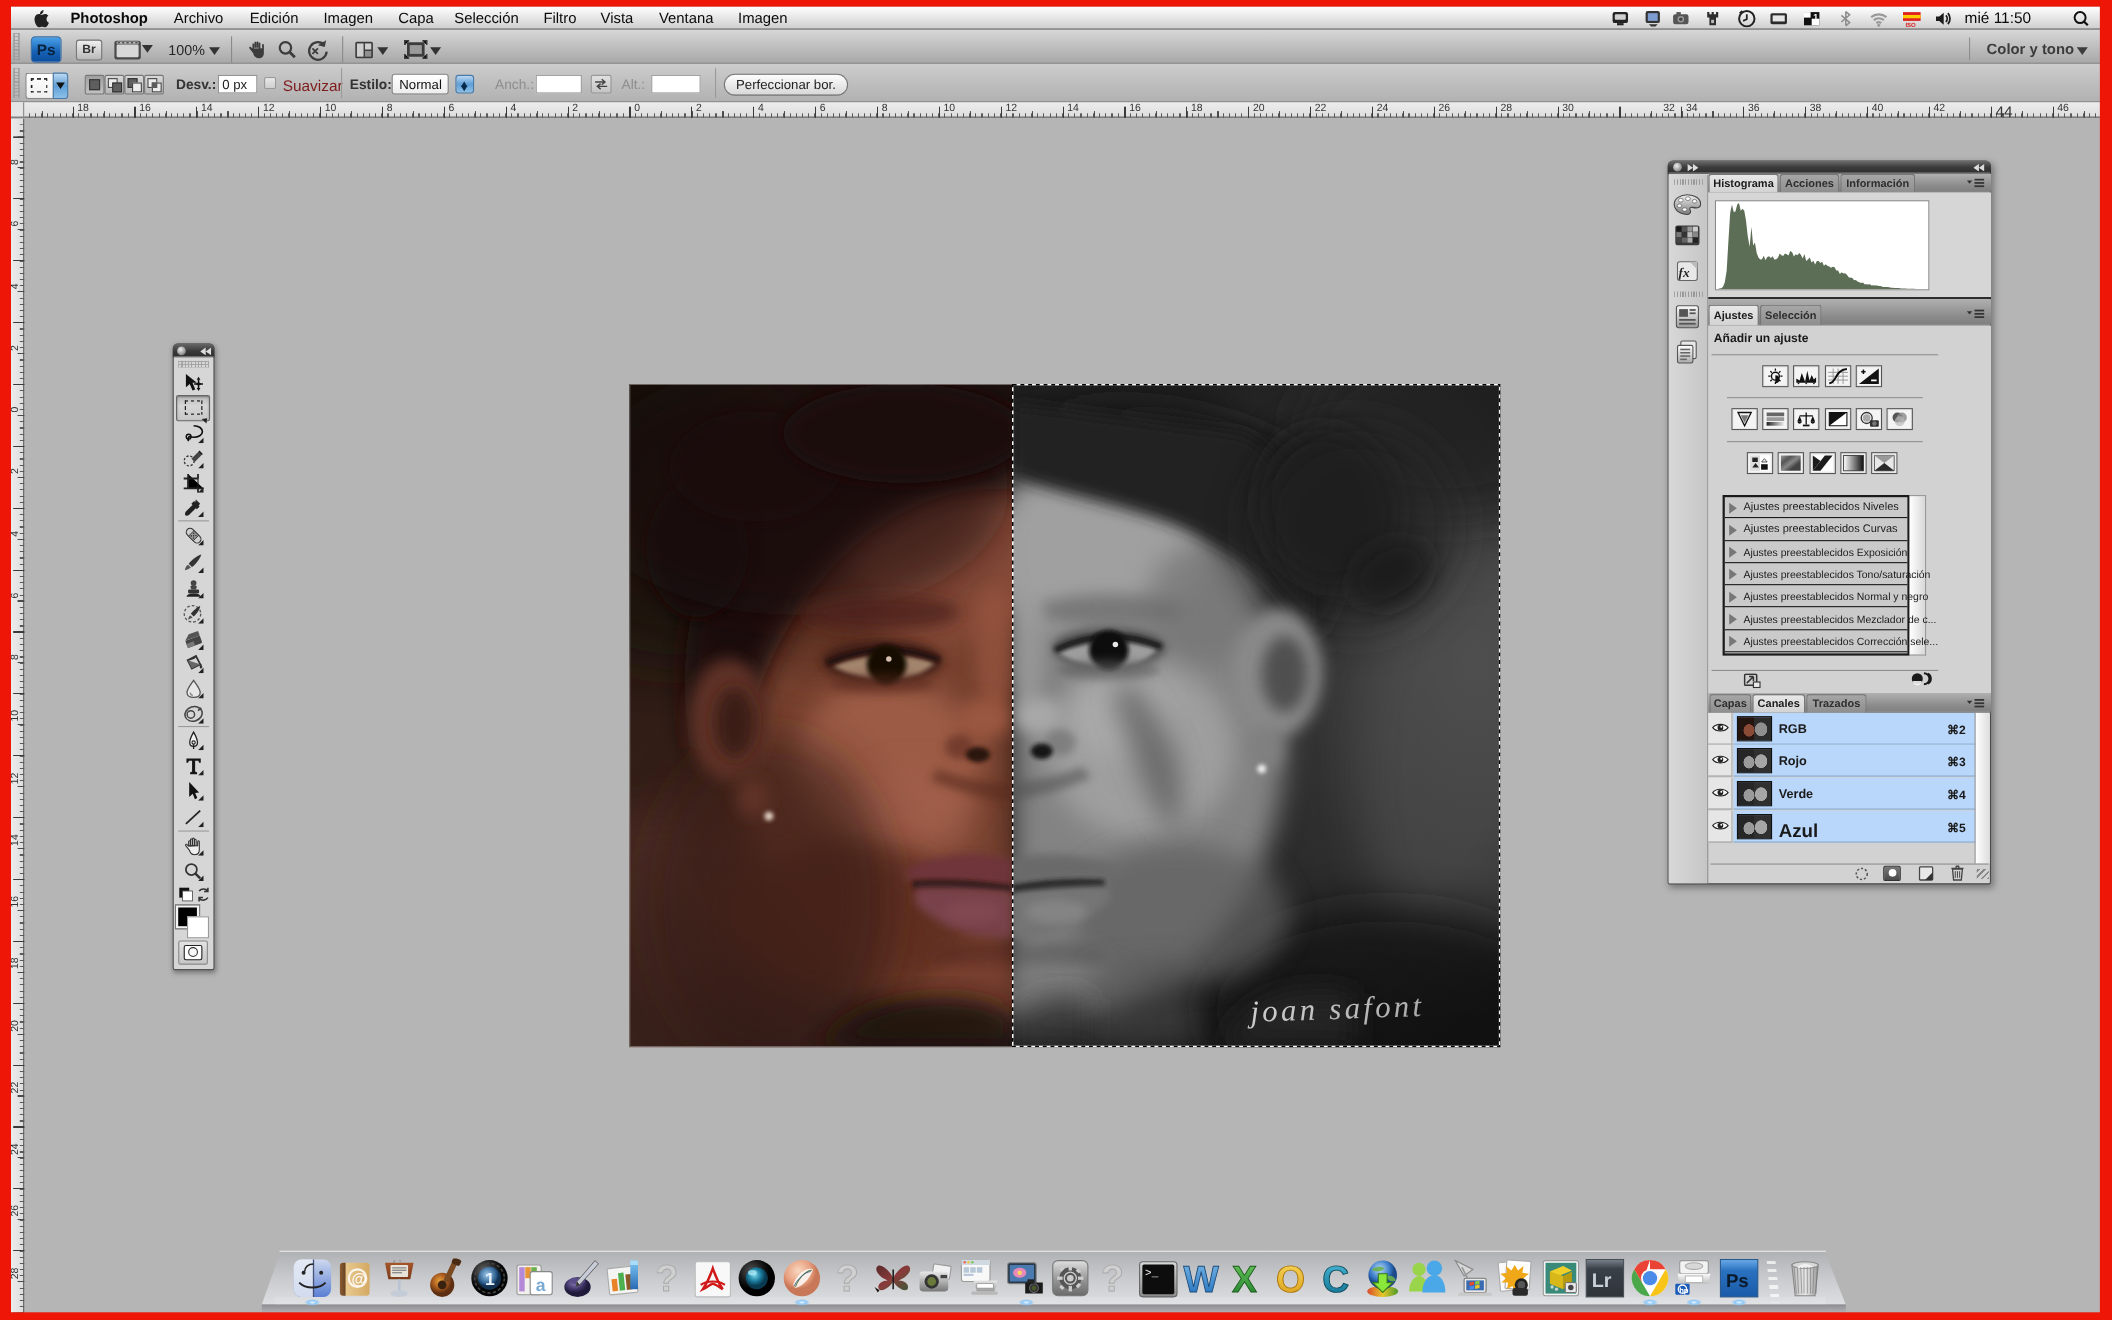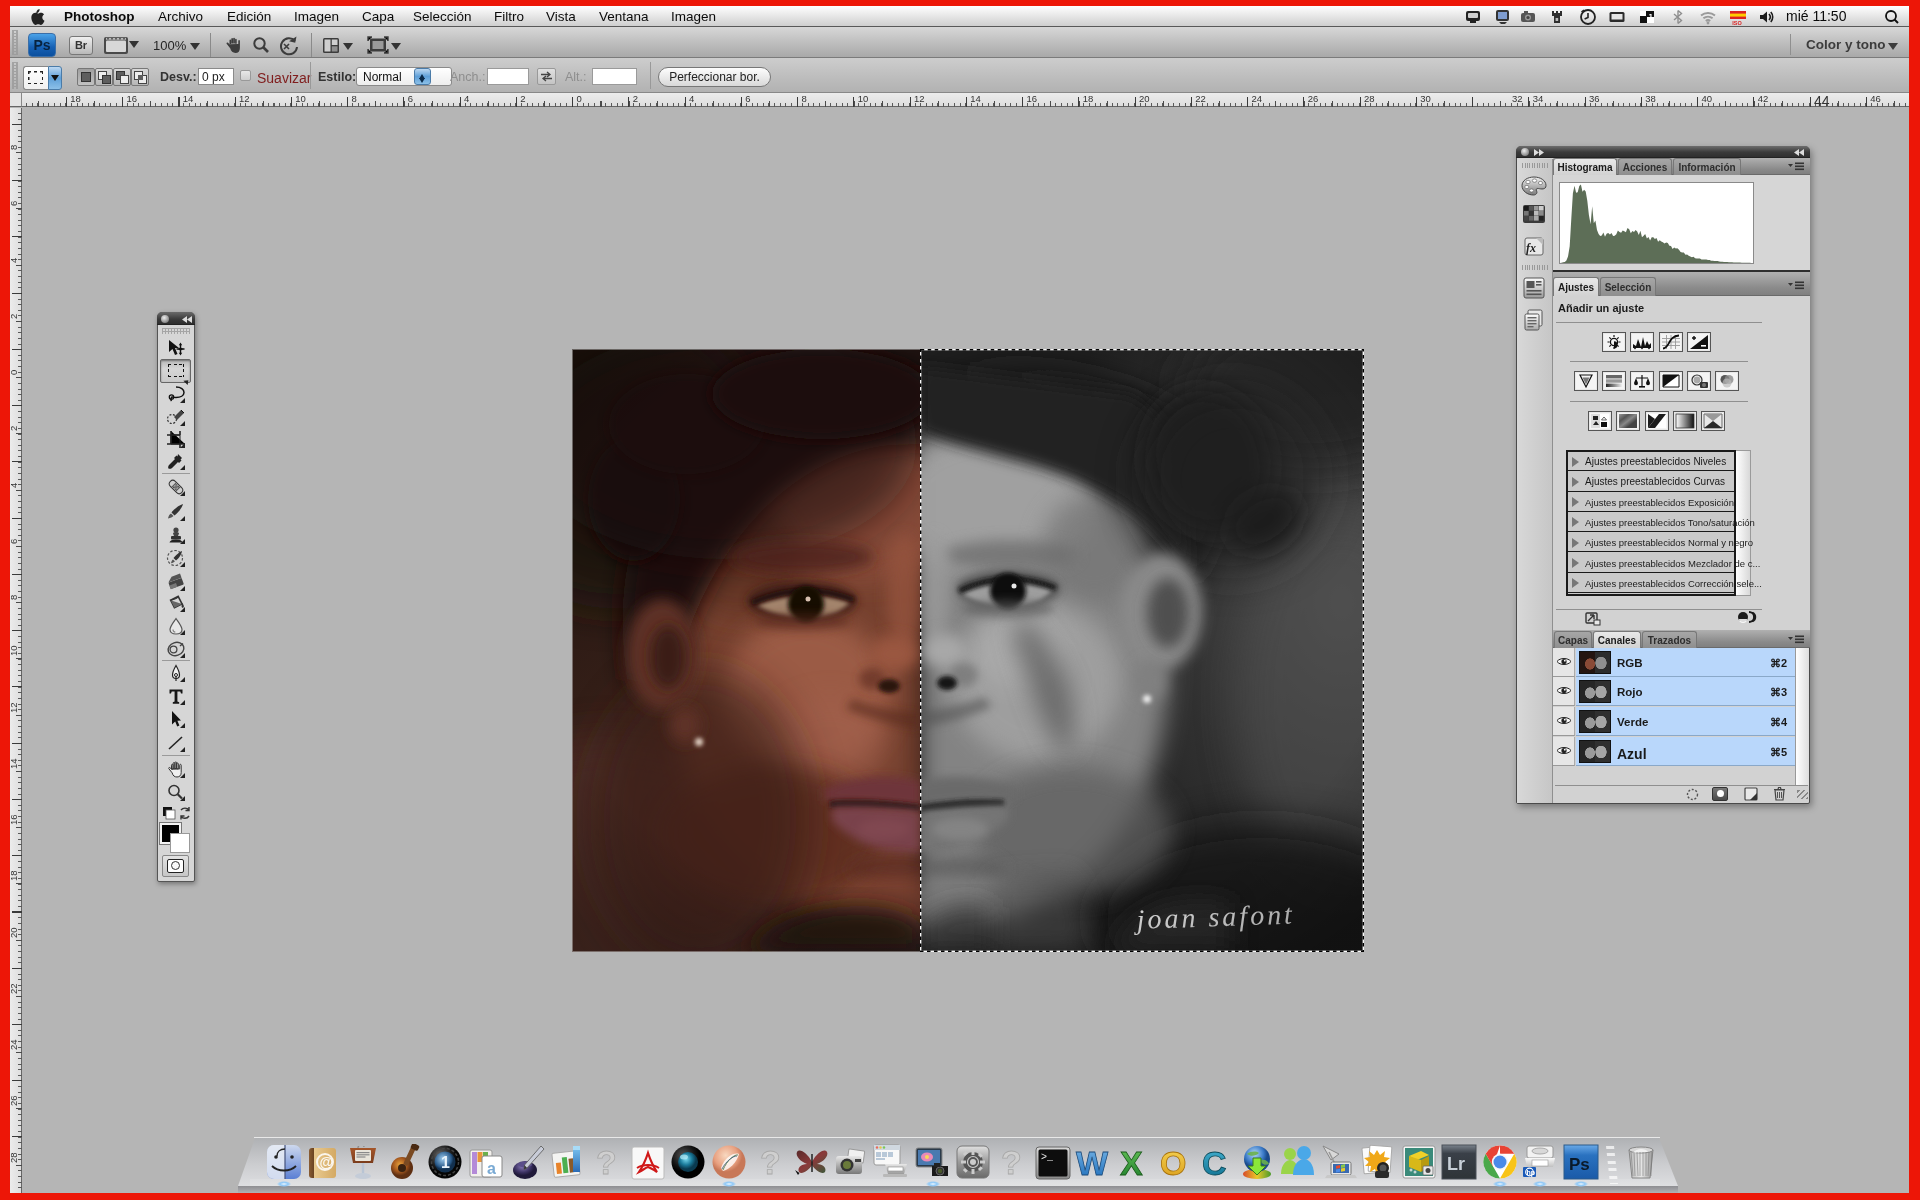--- a/index.html
+++ b/index.html
@@ -173,21 +173,21 @@
     <div class="abs" style="left:6px;top:6px;width:9px;height:9px;background:#ededed;border:1px solid #444;"></div>
     <div class="abs" style="left:6px;top:6px;width:5px;height:5px;background:#5e5e5e;"></div>
   </div>
 <div class="abs" style="left:160px;top:70px;font-size:12.5px;font-weight:bold;color:#333;">Desv.:</div>
 <div class="abs" style="left:198px;top:68px;width:36px;height:17px;background:#fff;border:1px solid #8a8a8a;
 font-size:12px;color:#222;padding:1px 3px;">0 px</div>
 <div class="abs" style="left:240px;top:70px;width:11px;height:11px;background:linear-gradient(#e8e8e8,#cfcfcf);border:1px solid #999;border-radius:2px;"></div>
 <div class="abs" style="left:257px;top:70px;font-size:14px;color:#7f1d1d;">Suavizar</div>
 <div class="abs" style="left:310px;top:62px;width:1px;height:27px;background:#999;"></div>
 <div class="abs" style="left:318px;top:70px;font-size:12.5px;font-weight:bold;color:#333;">Estilo:</div>
-<div class="abs" style="left:356px;top:67px;width:96px;height:19px;background:linear-gradient(#fff,#ededed);
+<div class="abs" style="left:356px;top:67px;width:52px;height:19px;background:linear-gradient(#fff,#ededed);
 border:1px solid #8a8a8a;border-radius:3px;font-size:12px;color:#111;padding:2px 6px;">Normal</div>
 <div class="abs" style="left:414px;top:68px;width:17px;height:17px;background:linear-gradient(#bcd8f2,#5e9fd8 50%,#8cc0e8);
 border:1px solid #4a7ba8;border-radius:3px;"></div>
 <div class="abs" style="left:419px;top:71px;width:0;height:0;border:3.5px solid transparent;border-bottom:5px solid #0a2a4a;"></div>
 <div class="abs" style="left:419px;top:78px;width:0;height:0;border:3.5px solid transparent;border-top:5px solid #0a2a4a;"></div>
 <div class="abs" style="left:450px;top:70px;font-size:12.5px;color:#8e8e8e;">Anch.:</div>
 <div class="abs" style="left:487px;top:68px;width:42px;height:17px;background:#fff;border:1px solid #9a9a9a;"></div>
 <div class="abs" style="left:537px;top:68px;width:19px;height:17px;background:linear-gradient(#e0e0e0,#c4c4c4);border:1px solid #999;border-radius:2px;"></div>
 <svg class="abs" style="left:540px;top:71px" width="13" height="11" viewBox="0 0 13 11">
 <path d="M1 3.5h8M7 1l3 2.5-3 2.5" stroke="#444" stroke-width="1.3" fill="none"></path>
@@ -872,21 +872,21 @@
 <div class="abs" style="left:1617px;top:716px;font-size:11.5px;font-weight:bold;color:#1a1a1a;">Verde</div>
 <div class="abs" style="left:1770px;top:716px;font-size:11px;font-weight:bold;color:#1a1a1a;">⌘4</div>
 <div class="abs" style="left:1553px;top:737px;width:22px;height:29px;background:#e6e6e6;border-right:1px solid #aaa;border-bottom:1px solid #999;"></div>
 <svg class="abs" style="left:1556px;top:745px" width="16" height="11" viewBox="0 0 16 11">
 <path d="M1 5.5 C4 1.5 12 1.5 15 5.5 C12 9.5 4 9.5 1 5.5Z" fill="#f8f8f8" stroke="#222" stroke-width="1"></path>
 <circle cx="8" cy="5.5" r="2.6" fill="#222"></circle>
     <circle cx="8.8" cy="4.7" r="0.9" fill="#fff"></circle>
   </svg>
 <div class="abs" style="left:1576px;top:737px;width:220px;height:29px;background:#b9d7fb;border-bottom:1px solid #8aa8c8;"></div>
 <div class="abs" style="left:1579px;top:740px;width:32px;height:23px;border:1.5px solid #111;background:radial-gradient(ellipse 8px 9px at 10px 12px,#9a9a9a 0 60%,transparent 65%),radial-gradient(ellipse 9px 10px at 21px 11px,#a6a6a6 0 60%,transparent 65%),linear-gradient(90deg,#262626 0 50%,#303030 50%);"></div>
-<div class="abs" style="left:1617px;top:746px;font-size:14px;font-weight:bold;color:#1a1a1a;">Azul</div>
+<div class="abs" style="left:1617px;top:746px;font-size:17px;font-weight:bold;color:#1a1a1a;">Azul</div>
 <div class="abs" style="left:1770px;top:746px;font-size:11px;font-weight:bold;color:#1a1a1a;">⌘5</div>
 <div class="abs" style="left:1795px;top:648px;width:14px;height:137px;background:linear-gradient(90deg,#fff,#ddd);border-left:1px solid #999;"></div>
 <div class="abs" style="left:1555px;top:785px;width:253px;height:1px;background:#8f8f8f;"></div>
 <svg class="abs" style="left:1686px;top:788px" width="13" height="13" viewBox="0 0 13 13">
 <circle cx="6.5" cy="6.5" r="5" fill="none" stroke="#555" stroke-width="1.4" stroke-dasharray="2 1.7"></circle>
   </svg>
 <div class="abs" style="left:1712px;top:787px;width:16px;height:14px;background:linear-gradient(#777,#4a4a4a);border:1px solid #333;border-radius:2px;"></div>
 <div class="abs" style="left:1716.5px;top:790px;width:7px;height:7px;border-radius:50%;background:#fff;"></div>
 <svg class="abs" style="left:1744px;top:787px" width="14" height="14" viewBox="0 0 14 14">
 <rect x="1" y="1" width="12" height="12" rx="1" fill="#e8e8e8" stroke="#444" stroke-width="1.2"></rect>

